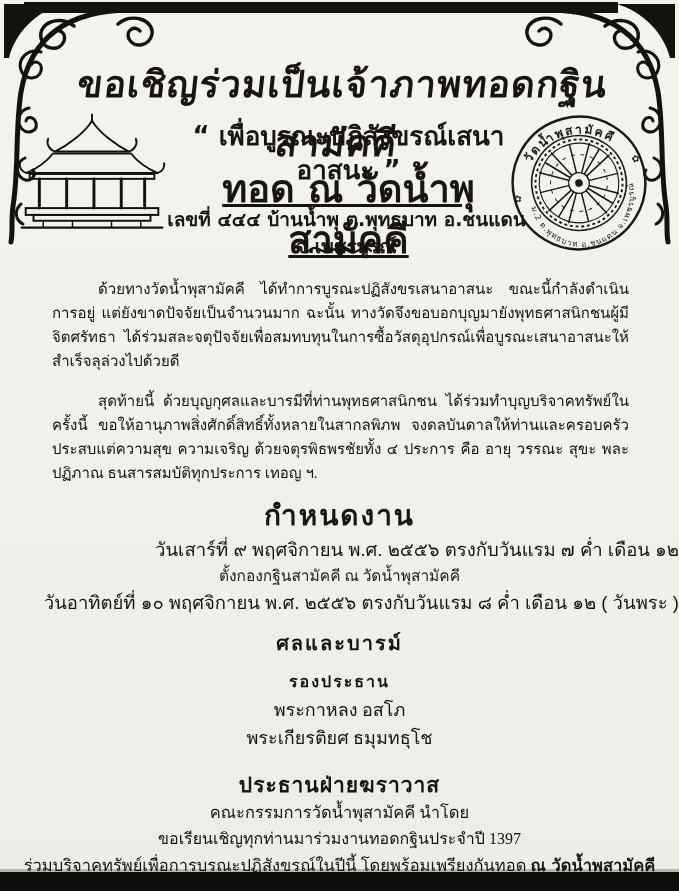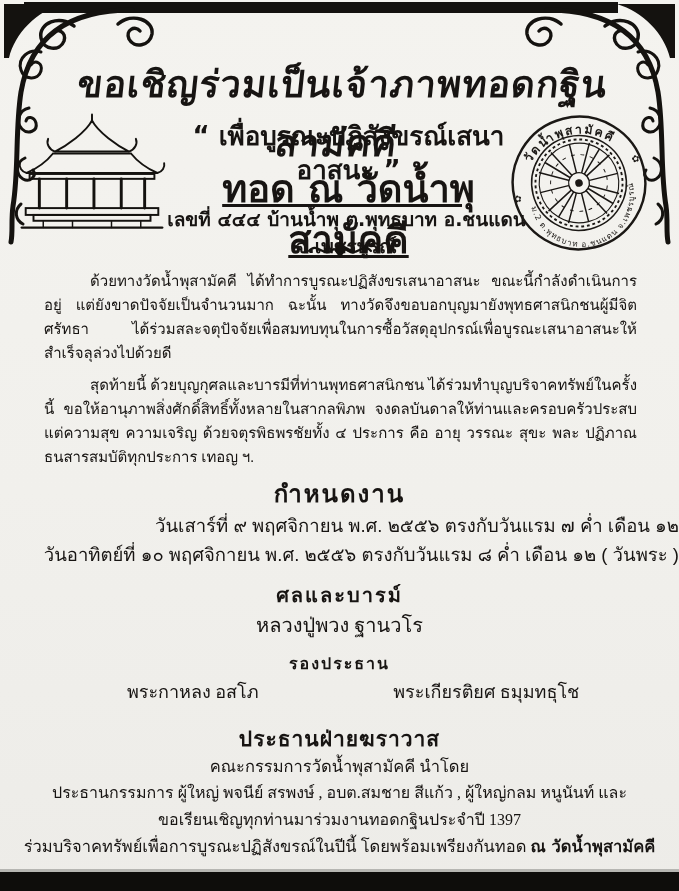--- a/index.html
+++ b/index.html
@@ -38,34 +38,34 @@
 
   
   .temple{left:14px;top:112px;width:156px;height:122px;}
   .seal{left:505px;top:112px;width:148px;height:142px;transform:rotate(-14deg);}
   .seal text{font-family:"DejaVu Sans","Liberation Sans",sans-serif;fill:#1b1815;}
   .divider{left:306px;top:237px;width:68px;height:26px;}
 
   
   .content{position:absolute;top:261px;left:0;right:0;}
   .bodytext{margin:0 34px 0 36px;text-align:justify;font-size:15px;line-height:24px;}
-  .bodytext p{margin:8px;text-indent:46px;}
+  .bodytext p{margin:16px;text-indent:46px;}
 
   .sec-heading{
     text-align:center;font-weight:bold;
     font-family:"DejaVu Sans","Liberation Sans",sans-serif;
   }
-  .h-schedule{font-size:24px;margin-top:2px;line-height:34px;letter-spacing:2px;}
+  .h-schedule{font-size:28px;margin-top:2px;line-height:34px;letter-spacing:2px;font-family:Liberation Mono, monospace;}
   .day-line{text-align:right;font-size:18.5px;line-height:28px;margin-top:1px;
     font-family:Liberation Sans, sans-serif;}
   .day-detail{text-align:center;font-size:15.5px;line-height:24px;color:#26221e;}
   .h-monk{font-size:20px;margin-top:11px;line-height:30px;letter-spacing:2px;}
   .monk-name{text-align:center;font-size:20px;line-height:30px;}
   .h-vice{font-size:16px;margin-top:10px;line-height:28px;letter-spacing:2px;}
-  .vice-row{display:flex;padding:0 46px;line-height:28px;}
+  .vice-row{display:flex;padding:0 46px;line-height:28px;flex-direction:column;}
   .vice-row span{flex:1;text-align:center;font-size:18px;}
   .h-lay{font-size:21px;margin-top:18px;line-height:31px;letter-spacing:1px;}
   .lay-intro{text-align:center;font-size:16.5px;line-height:24px;}
   .lay-line{text-align:center;font-size:16px;line-height:27px;}
   .closing{text-align:center;font-size:16.5px;line-height:28px;}
   .closing b{font-family:"DejaVu Sans","Liberation Sans",sans-serif;}
 
   
   .bottom-bar{left:0;right:0;bottom:0;height:19px;background:#0e0d0b;}
   .bottom-smudge{left:0;right:0;bottom:19px;height:3px;background:rgba(20,18,15,.25);}
@@ -153,34 +153,33 @@
 
   <div class="content">
 
     <div class="bodytext">
       <p>ด้วยทางวัดน้ำพุสามัคคี ได้ทำการบูรณะปฏิสังขรเสนาอาสนะ ขณะนี้กำลังดำเนินการอยู่ แต่ยังขาดปัจจัยเป็นจำนวนมาก ฉะนั้น ทางวัดจึงขอบอกบุญมายังพุทธศาสนิกชนผู้มีจิตศรัทธา ได้ร่วมสละจตุปัจจัยเพื่อสมทบทุนในการซื้อวัสดุอุปกรณ์เพื่อบูรณะเสนาอาสนะให้สำเร็จลุล่วงไปด้วยดี</p>
       <p>สุดท้ายนี้ ด้วยบุญกุศลและบารมีที่ท่านพุทธศาสนิกชน ได้ร่วมทำบุญบริจาคทรัพย์ในครั้งนี้ ขอให้อานุภาพสิ่งศักดิ์สิทธิ์ทั้งหลายในสากลพิภพ จงดลบันดาลให้ท่านและครอบครัวประสบแต่ความสุข ความเจริญ ด้วยจตุรพิธพรชัยทั้ง ๔ ประการ คือ อายุ วรรณะ สุขะ พละ ปฏิภาณ ธนสารสมบัติทุกประการ เทอญ ฯ.</p>
     </div>
 
     <div class="sec-heading h-schedule">กำหนดงาน</div>
     <div class="day-line">วันเสาร์ที่ ๙ พฤศจิกายน พ.ศ. ๒๕๕๖ ตรงกับวันแรม ๗ ค่ำ เดือน ๑๒</div>
+    <div class="day-detail">ตั้งกองกฐินสามัคคี ณ วัดน้ำพุสามัคคี</div>
     <div class="day-line">วันอาทิตย์ที่ ๑๐ พฤศจิกายน พ.ศ. ๒๕๕๖ ตรงกับวันแรม ๘ ค่ำ เดือน ๑๒ ( วันพระ )</div>
 
     <div class="sec-heading h-monk">ศลและบารม์</div>
-    <div class="monk-name">หลวงปู่พวง ฐานวโร</div>
 
     <div class="sec-heading h-vice">รองประธาน</div>
     <div class="vice-row">
       <span>พระกาหลง อสโภ</span>
       <span>พระเกียรติยศ ธมุมทธุโช</span>
     </div>
 
     <div class="sec-heading h-lay">ประธานฝ่ายฆราวาส</div>
     <div class="lay-intro">คณะกรรมการวัดน้ำพุสามัคคี นำโดย</div>
-    <div class="lay-line">ประธานกรรมการ ผู้ใหญ่ พจนีย์ สรพงษ์ , อบต.สมชาย สีแก้ว , ผู้ใหญ่กลม หนูนันท์ และ</div>
     <div class="lay-line">ขอเรียนเชิญทุกท่านมาร่วมงานทอดกฐินประจำปี 1397</div>
     <div class="closing">
       <span>ร่วมบริจาคทรัพย์เพื่อการบูรณะปฏิสังขรณ์ในปีนี้ โดยพร้อมเพรียงกันทอด</span>
       <b>ณ วัดน้ำพุสามัคคี</b>
     </div>
 
   </div>
 
   <div class="abs bottom-smudge"></div>
   <div class="abs bottom-bar"></div>

